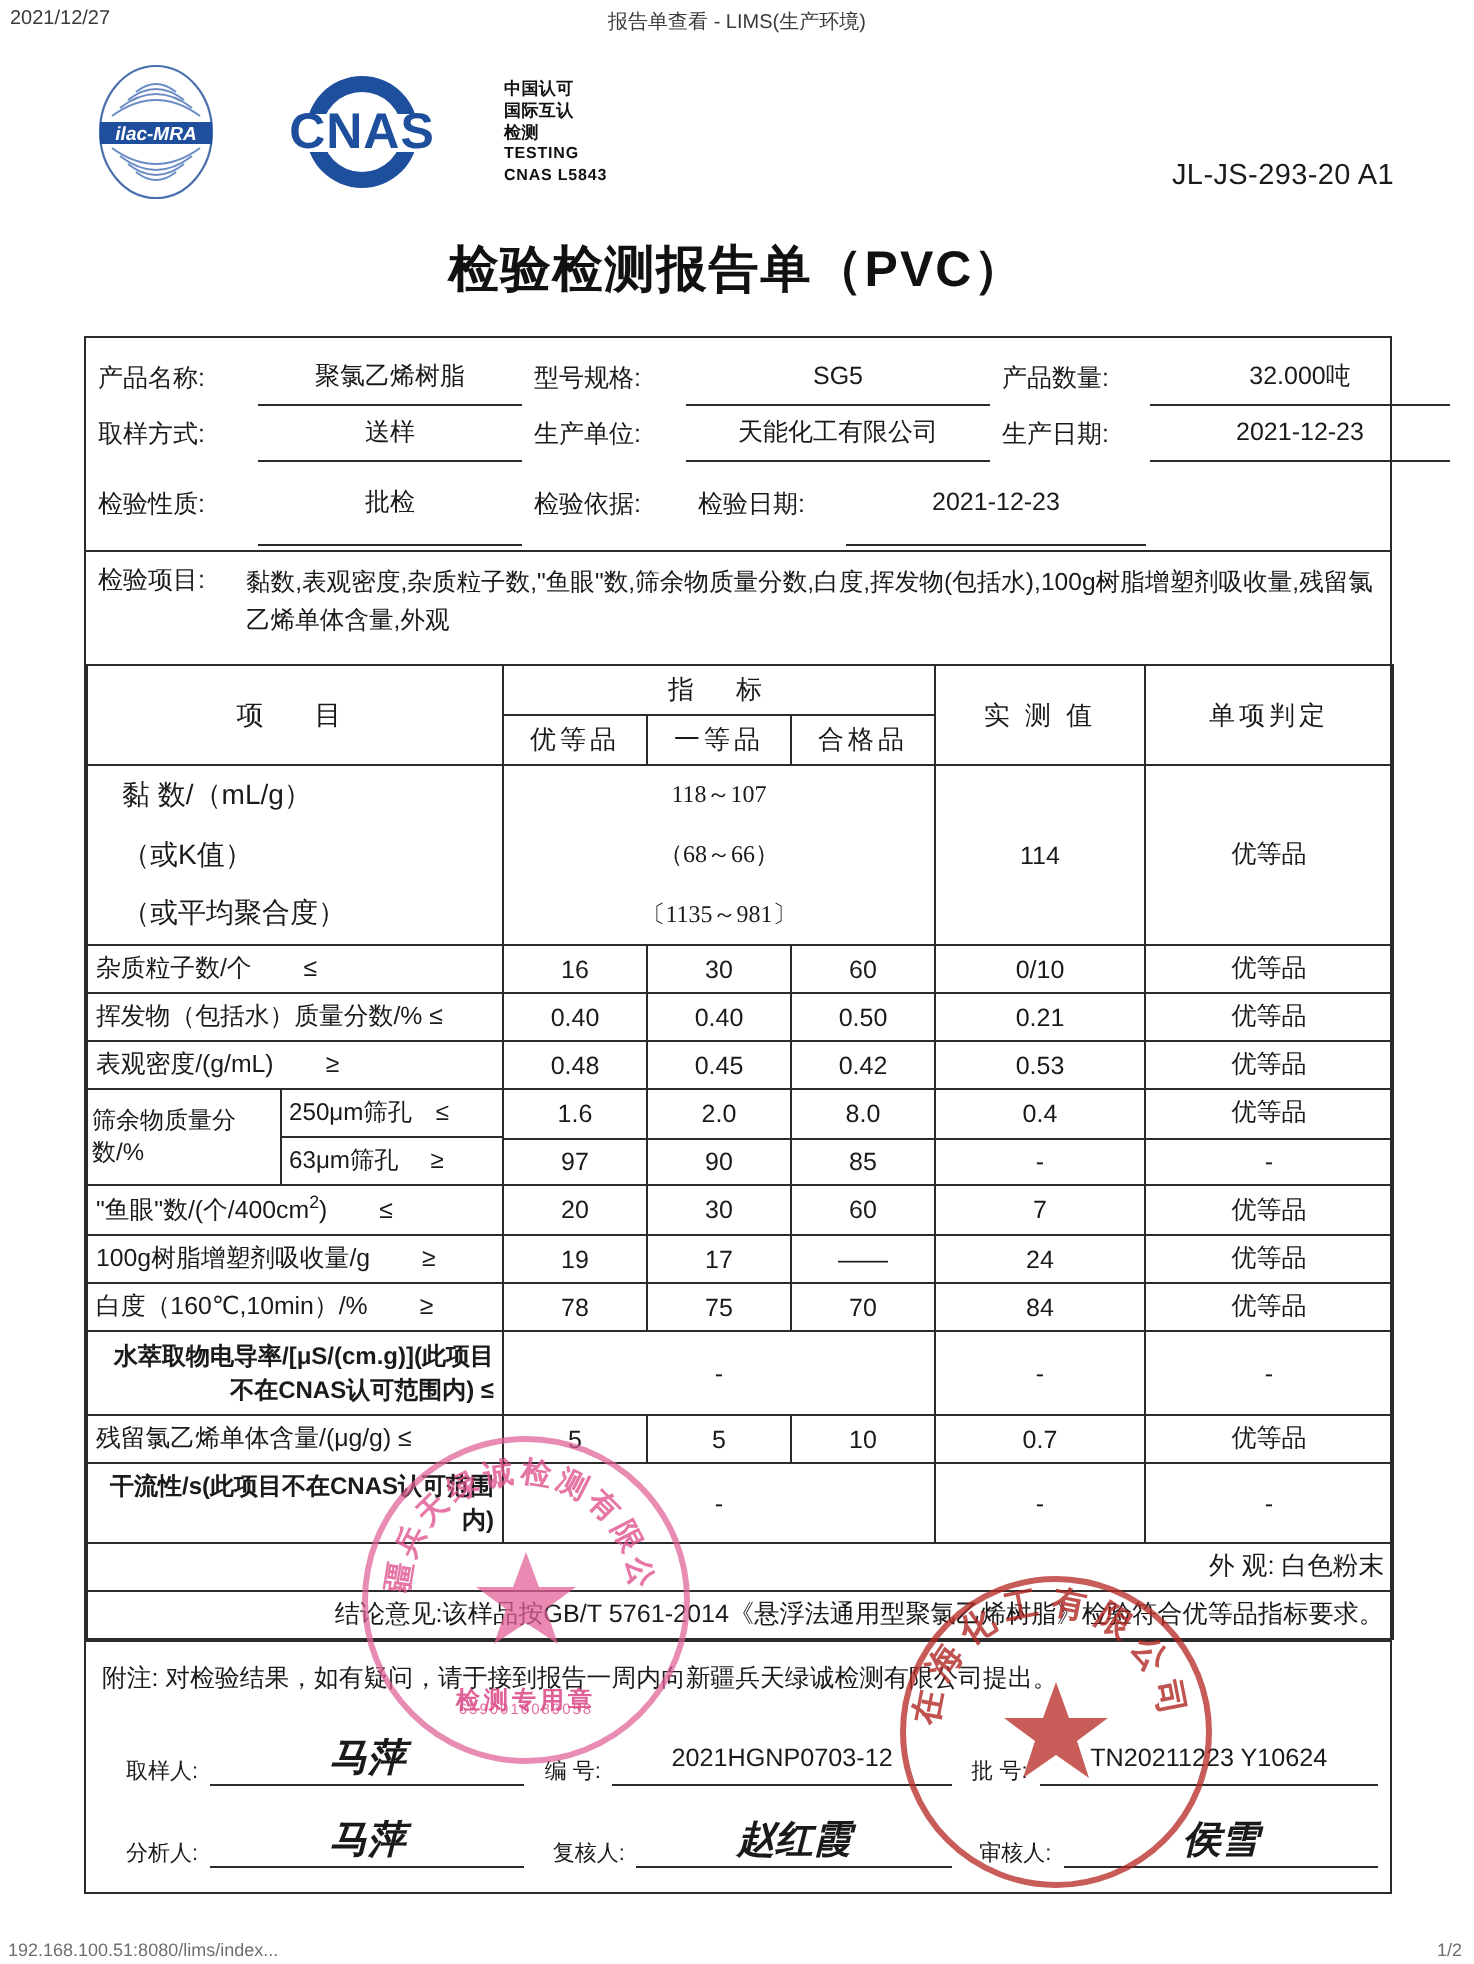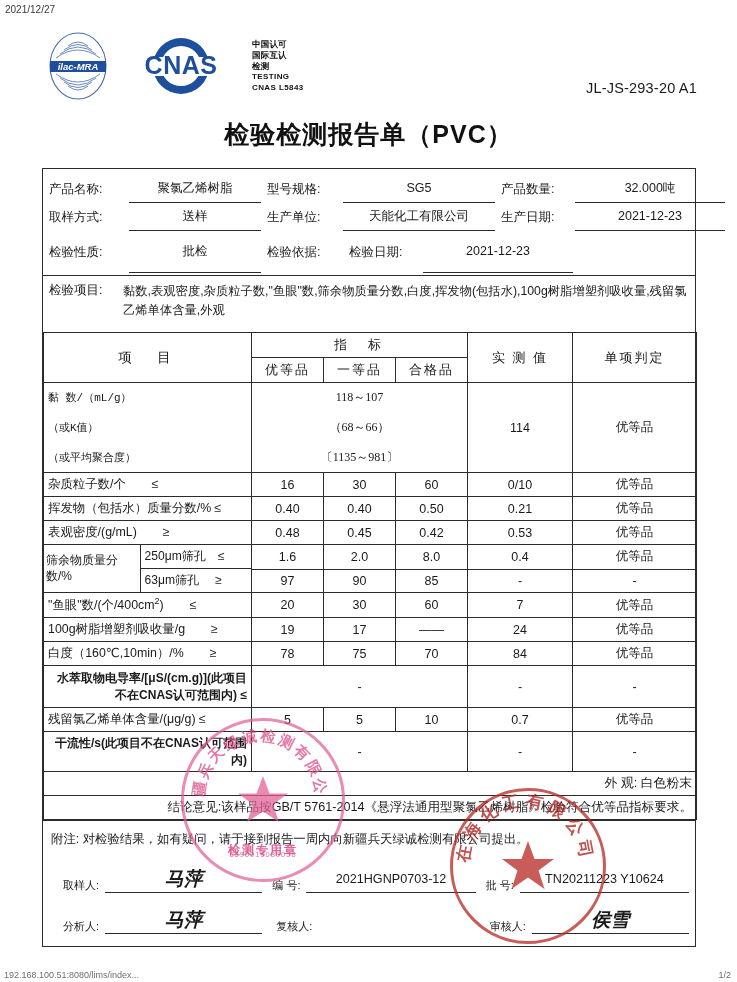--- a/index.html
+++ b/index.html
@@ -178,22 +178,23 @@
     text-align: left;
     white-space: nowrap;
     font-size: 12.4px;
   }
   td.item-cell .sym { padding-left: 26px; }
   td.num { text-align: center; }
 
   
   .visc-label { height: 30px; }
   .visc-label .serif {
-    font-family: Liberation Mono, monospace;
-    font-size: 11px;
+    font-family: Liberation Sans, sans-serif;
+    font-size: 14px;
+    margin-left: 13px;
   }
   .visc-span {
     font-family: "Liberation Serif", "DejaVu Serif", serif;
     text-align: center;
     font-size: 12px;
   }
 
   
   td.sieve-label {
     text-align: left;
@@ -320,20 +321,21 @@
     color: #6e6e6e;
   }
   .print-footer .pf-url { position: absolute; left: 4px; bottom: 0; }
   .print-footer .pf-page { position: absolute; right: 6px; bottom: 0; }
 </style>
 </head>
 <body>
 
 <div class="print-header">
   <span class="ph-date">2021/12/27</span>
+  <span class="ph-title">报告单查看 - LIMS(生产环境)</span>
 </div>
 
 <div class="logo-band">
 
   <span class="ilac-logo">
     <svg width="72" height="72" viewBox="0 0 72 72">
       <ellipse cx="36" cy="36" rx="28" ry="33" fill="none" stroke="#4a6fae" stroke-width="1.1"></ellipse>
       <g fill="none" stroke="#6b8cc4" stroke-width="1">
         <path d="M14 28 Q36 12 58 28"></path>
         <path d="M18 24 Q36 10 54 24"></path>
@@ -599,20 +601,21 @@
       </div>
     </div>
 
     <div class="sig-row">
       <div class="sig-cell">
         <span class="sig-label">分析人:</span>
         <span class="sig-value hand">马萍</span>
       </div>
       <div class="sig-cell">
         <span class="sig-label">复核人:</span>
+        <span class="sig-value hand">赵红霞</span>
       </div>
       <div class="sig-cell">
         <span class="sig-label">审核人:</span>
         <span class="sig-value hand">侯雪</span>
       </div>
     </div>
   </div>
 </div>
 
 <div class="stamp" id="stamp-left">

